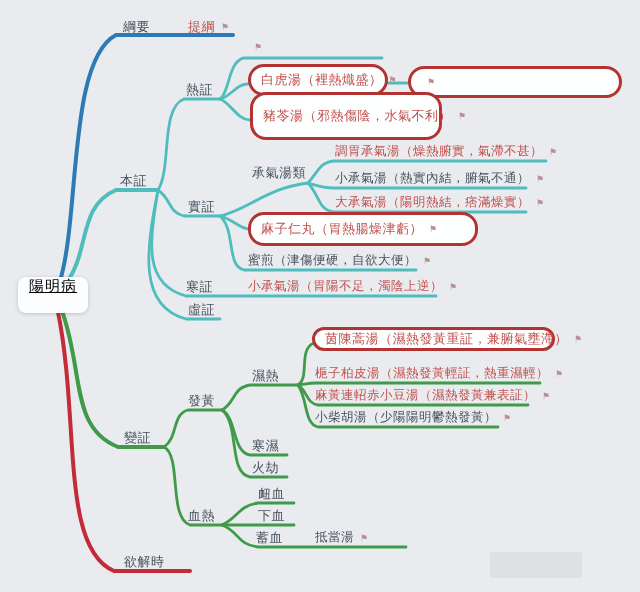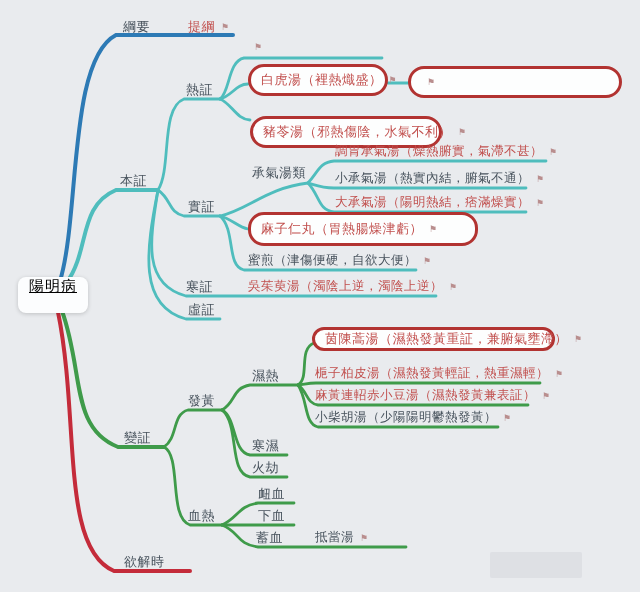--- a/index.html
+++ b/index.html
@@ -104,21 +104,21 @@
   <div class="label leaf" style="left:248px;top:42px">
     <span class="flag">⚑</span>
   </div>
   <div class="box" style="left:248px;top:64px;width:140px;height:32px">
     <span>白虎湯（裡熱熾盛）</span>
     <span class="flag">⚑</span>
   </div>
   <div class="box" style="left:408px;top:66px;width:214px;height:32px">
     <span class="flag">⚑</span>
   </div>
-  <div class="box" style="left:250px;top:116px;width:192px;height:32px">
+  <div class="box" style="left:250px;top:92px;width:192px;height:48px">
     <span>豬苓湯（邪熱傷陰，水氣不利）</span>
     <span class="flag">⚑</span>
   </div>
 
   <div class="label" style="left:188px;top:199px">
     <span>實証</span>
   </div>
   <div class="label" style="left:252px;top:165px">
     <span>承氣湯類</span>
   </div>
@@ -140,21 +140,21 @@
   </div>
   <div class="label leaf" style="left:248px;top:253px">
     <span>蜜煎（津傷便硬，自欲大便）</span>
     <span class="flag">⚑</span>
   </div>
 
   <div class="label" style="left:186px;top:279px">
     <span>寒証</span>
   </div>
   <div class="label leaf red" style="left:248px;top:279px">
-    <span>吳茱萸湯（濁陰上逆，濁陰上逆）</span>
+    <span>小承氣湯（胃陽不足，濁陰上逆）</span>
     <span class="flag">⚑</span>
   </div>
   <div class="label" style="left:188px;top:302px">
     <span>虛証</span>
   </div>
 
   <div class="label" style="left:124px;top:430px">
     <span>變証</span>
   </div>
   <div class="label" style="left:188px;top:393px">

